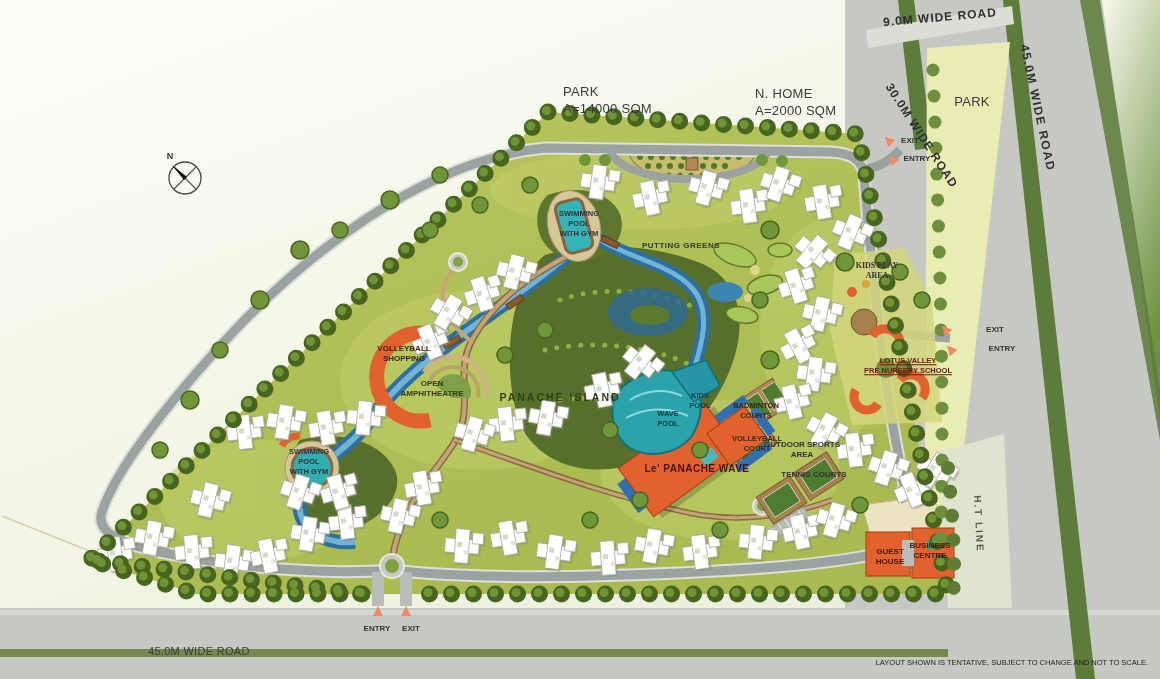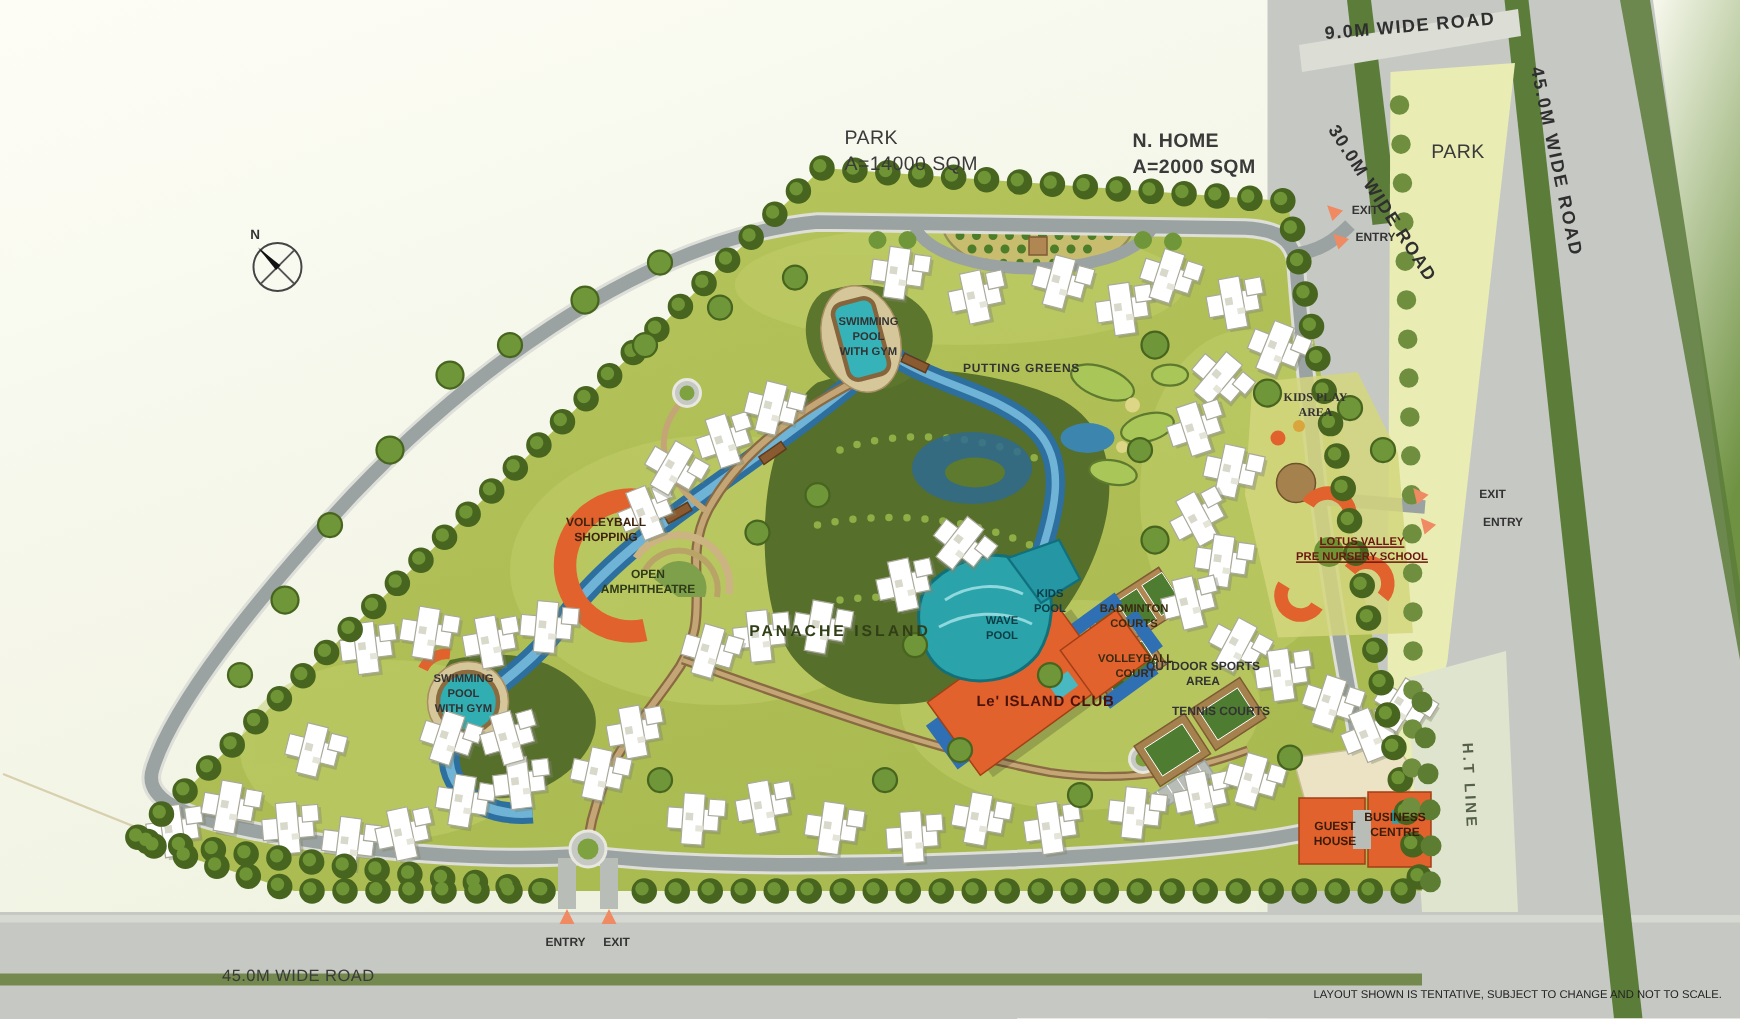--- a/index.html
+++ b/index.html
@@ -339,21 +339,21 @@
     <path d="M-11,-11 L11,11 M-11,11 L11,-11" stroke="#555" stroke-width="1.2"></path>
     <polygon points="-13,-13 2,-1 -1,2" fill="#111"></polygon>
   </g>
 </svg>
 
 <div class="labels">
   <div class="lbl big leftal" style="left:563px;top:84px;">
     <div>PARK</div>
     <div>A=14000 SQM</div>
   </div>
-  <div class="lbl big leftal" style="left:755px;top:86px;font-weight:bold;">
+  <div class="lbl big leftal" style="left:755px;top:86px;">
     <div>N. HOME</div>
     <div>A=2000 SQM</div>
   </div>
   <div class="lbl road" style="left:940px;top:18px;transform:translate(-50%,-50%) rotate(-5deg);">9.0M WIDE ROAD</div>
   <div class="lbl road" style="left:1037px;top:108px;transform:translate(-50%,-50%) rotate(78deg);letter-spacing:1.5px;">45.0M WIDE ROAD</div>
   <div class="lbl road" style="left:921px;top:136px;transform:translate(-50%,-50%) rotate(57deg);">30.0M WIDE ROAD</div>
   <div class="lbl big" style="left:972px;top:102px;">PARK</div>
 
   <div class="lbl" style="left:910px;top:141px;">EXIT</div>
   <div class="lbl" style="left:917px;top:159px;">ENTRY</div>
@@ -369,30 +369,30 @@
   <div class="lbl tiny maroon" style="left:908px;top:366px;">
     <div>LOTUS VALLEY</div>
     <div>PRE NURSERY SCHOOL</div>
   </div>
   <div class="lbl tiny" style="left:579px;top:224px;">
     <div>SWIMMING</div>
     <div>POOL</div>
     <div>WITH GYM</div>
   </div>
   <div class="lbl" style="left:681px;top:246px;letter-spacing:.5px;">PUTTING GREENS</div>
-  <div class="lbl island" style="left:560px;top:398px;margin-top:24px;">PANACHE ISLAND</div>
+  <div class="lbl island" style="left:560px;top:398px;">PANACHE ISLAND</div>
   <div class="lbl tiny pooltxt" style="left:700px;top:401px;">
     <div>KIDS</div>
     <div>POOL</div>
   </div>
   <div class="lbl tiny pooltxt" style="left:668px;top:419px;">
     <div>WAVE</div>
     <div>POOL</div>
   </div>
-  <div class="lbl clubtxt" style="left:697px;top:468px;">Le' ISLAND CLUB</div>
+  <div class="lbl clubtxt" style="left:697px;top:468px;">Le' PANACHE WAVE</div>
   <div class="lbl tiny" style="left:756px;top:411px;color:#3a2a10;">
     <div>BADMINTON</div>
     <div>COURTS</div>
   </div>
   <div class="lbl tiny" style="left:757px;top:444px;color:#3a2a10;">
     <div>VOLLEYBALL</div>
     <div>COURT</div>
   </div>
   <div class="lbl" style="left:802px;top:450px;">
     <div>OUTDOOR SPORTS</div>

